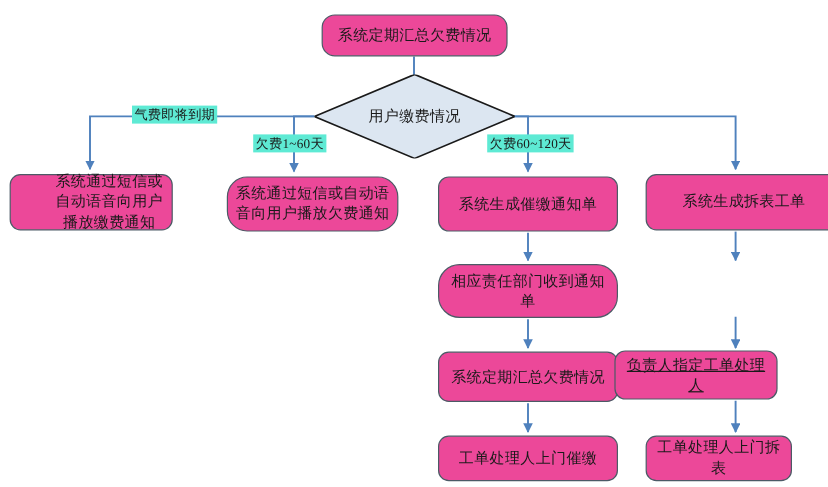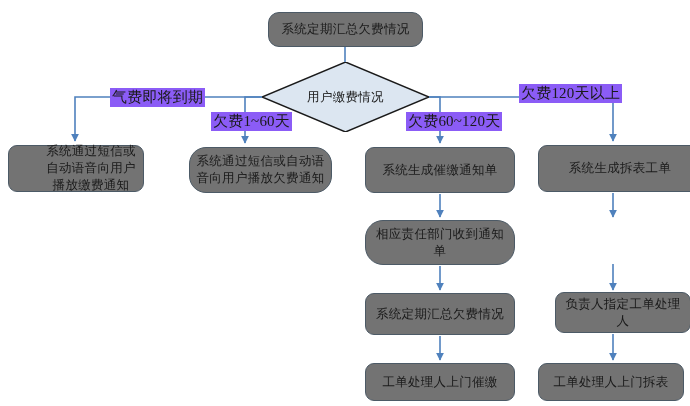--- a/index.html
+++ b/index.html
@@ -6,44 +6,44 @@
   body{
     font-family:"Liberation Serif","DejaVu Serif",serif;
     width:690px;height:406px;position:relative;overflow:hidden;
   }
   #canvas{position:absolute;left:0;top:0;width:690px;height:406px;}
   svg.wires{position:absolute;left:0;top:0;width:690px;height:406px;pointer-events:none;}
 
   .node{
     position:absolute;
     box-sizing:border-box;
-    background:#737373;
+    background:#ec4899;
     border:1px solid #4c5a66;
     border-radius:9px;
     display:flex;align-items:center;justify-content:center;
     text-align:center;
     color:#1a1a1a;
     font-size:12.5px;
     line-height:1.35;
     padding:2px 5px;
     letter-spacing:.3px;
   }
   .node.start{border-radius:11px;}
   .decision{
     position:absolute;
     display:flex;align-items:center;justify-content:center;
     color:#1a1a1a;font-size:12.5px;letter-spacing:.3px;
     z-index:2;
   }
   .decision .dlabel{position:relative;z-index:3;}
   .edge-label{
     position:absolute;
-    font-size:15px;
+    font-size:11px;
     color:#1a1a1a;
-    background:#8b5cf6;
+    background:#5eead4;
     padding:0 2px;
     white-space:nowrap;
     letter-spacing:.2px;
   }
 </style>
 </head>
 <body>
 
 <div id="canvas">
 
@@ -88,23 +88,20 @@
 
   <div class="edge-label" style="left:110px;top:88px;">
     <span>气费即将到期</span>
   </div>
   <div class="edge-label" style="left:211px;top:112px;">
     <span>欠费1~60天</span>
   </div>
   <div class="edge-label" style="left:406px;top:112px;">
     <span>欠费60~120天</span>
   </div>
-  <div class="edge-label" style="left:519px;top:84px;">
-    <span>欠费120天以上</span>
-  </div>
 
   <div class="node" style="left:8px;top:145px;width:136px;height:47px;padding-left:35px;">
     <span>系统通过短信或自动语音向用户播放缴费通知</span>
   </div>
 
   <div class="node" style="left:189px;top:147px;width:143px;height:46px;border-radius:17px;">
     <span>系统通过短信或自动语音向用户播放欠费通知</span>
   </div>
 
   <div class="node" style="left:365px;top:147px;width:150px;height:46px;">
@@ -116,20 +113,20 @@
   <div class="node" style="left:365px;top:293px;width:150px;height:42px;">
     <span>系统定期汇总欠费情况</span>
   </div>
   <div class="node" style="left:365px;top:363px;width:150px;height:38px;">
     <span>工单处理人上门催缴</span>
   </div>
 
   <div class="node" style="left:538px;top:145px;width:164px;height:47px;text-align:center;">
     <span>系统生成拆表工单</span>
   </div>
-  <div class="node" style="left:555px;top:292px;width:136px;height:41px;">
+  <div class="node" style="left:512px;top:292px;width:136px;height:41px;text-decoration:underline;">
     <span>负责人指定工单处理人</span>
   </div>
-  <div class="node" style="left:538px;top:363px;width:146px;height:38px;">
+  <div class="node" style="left:538px;top:363px;width:122px;height:38px;">
     <span>工单处理人上门拆表</span>
   </div>
 
 </div>
 
 </body></html>

